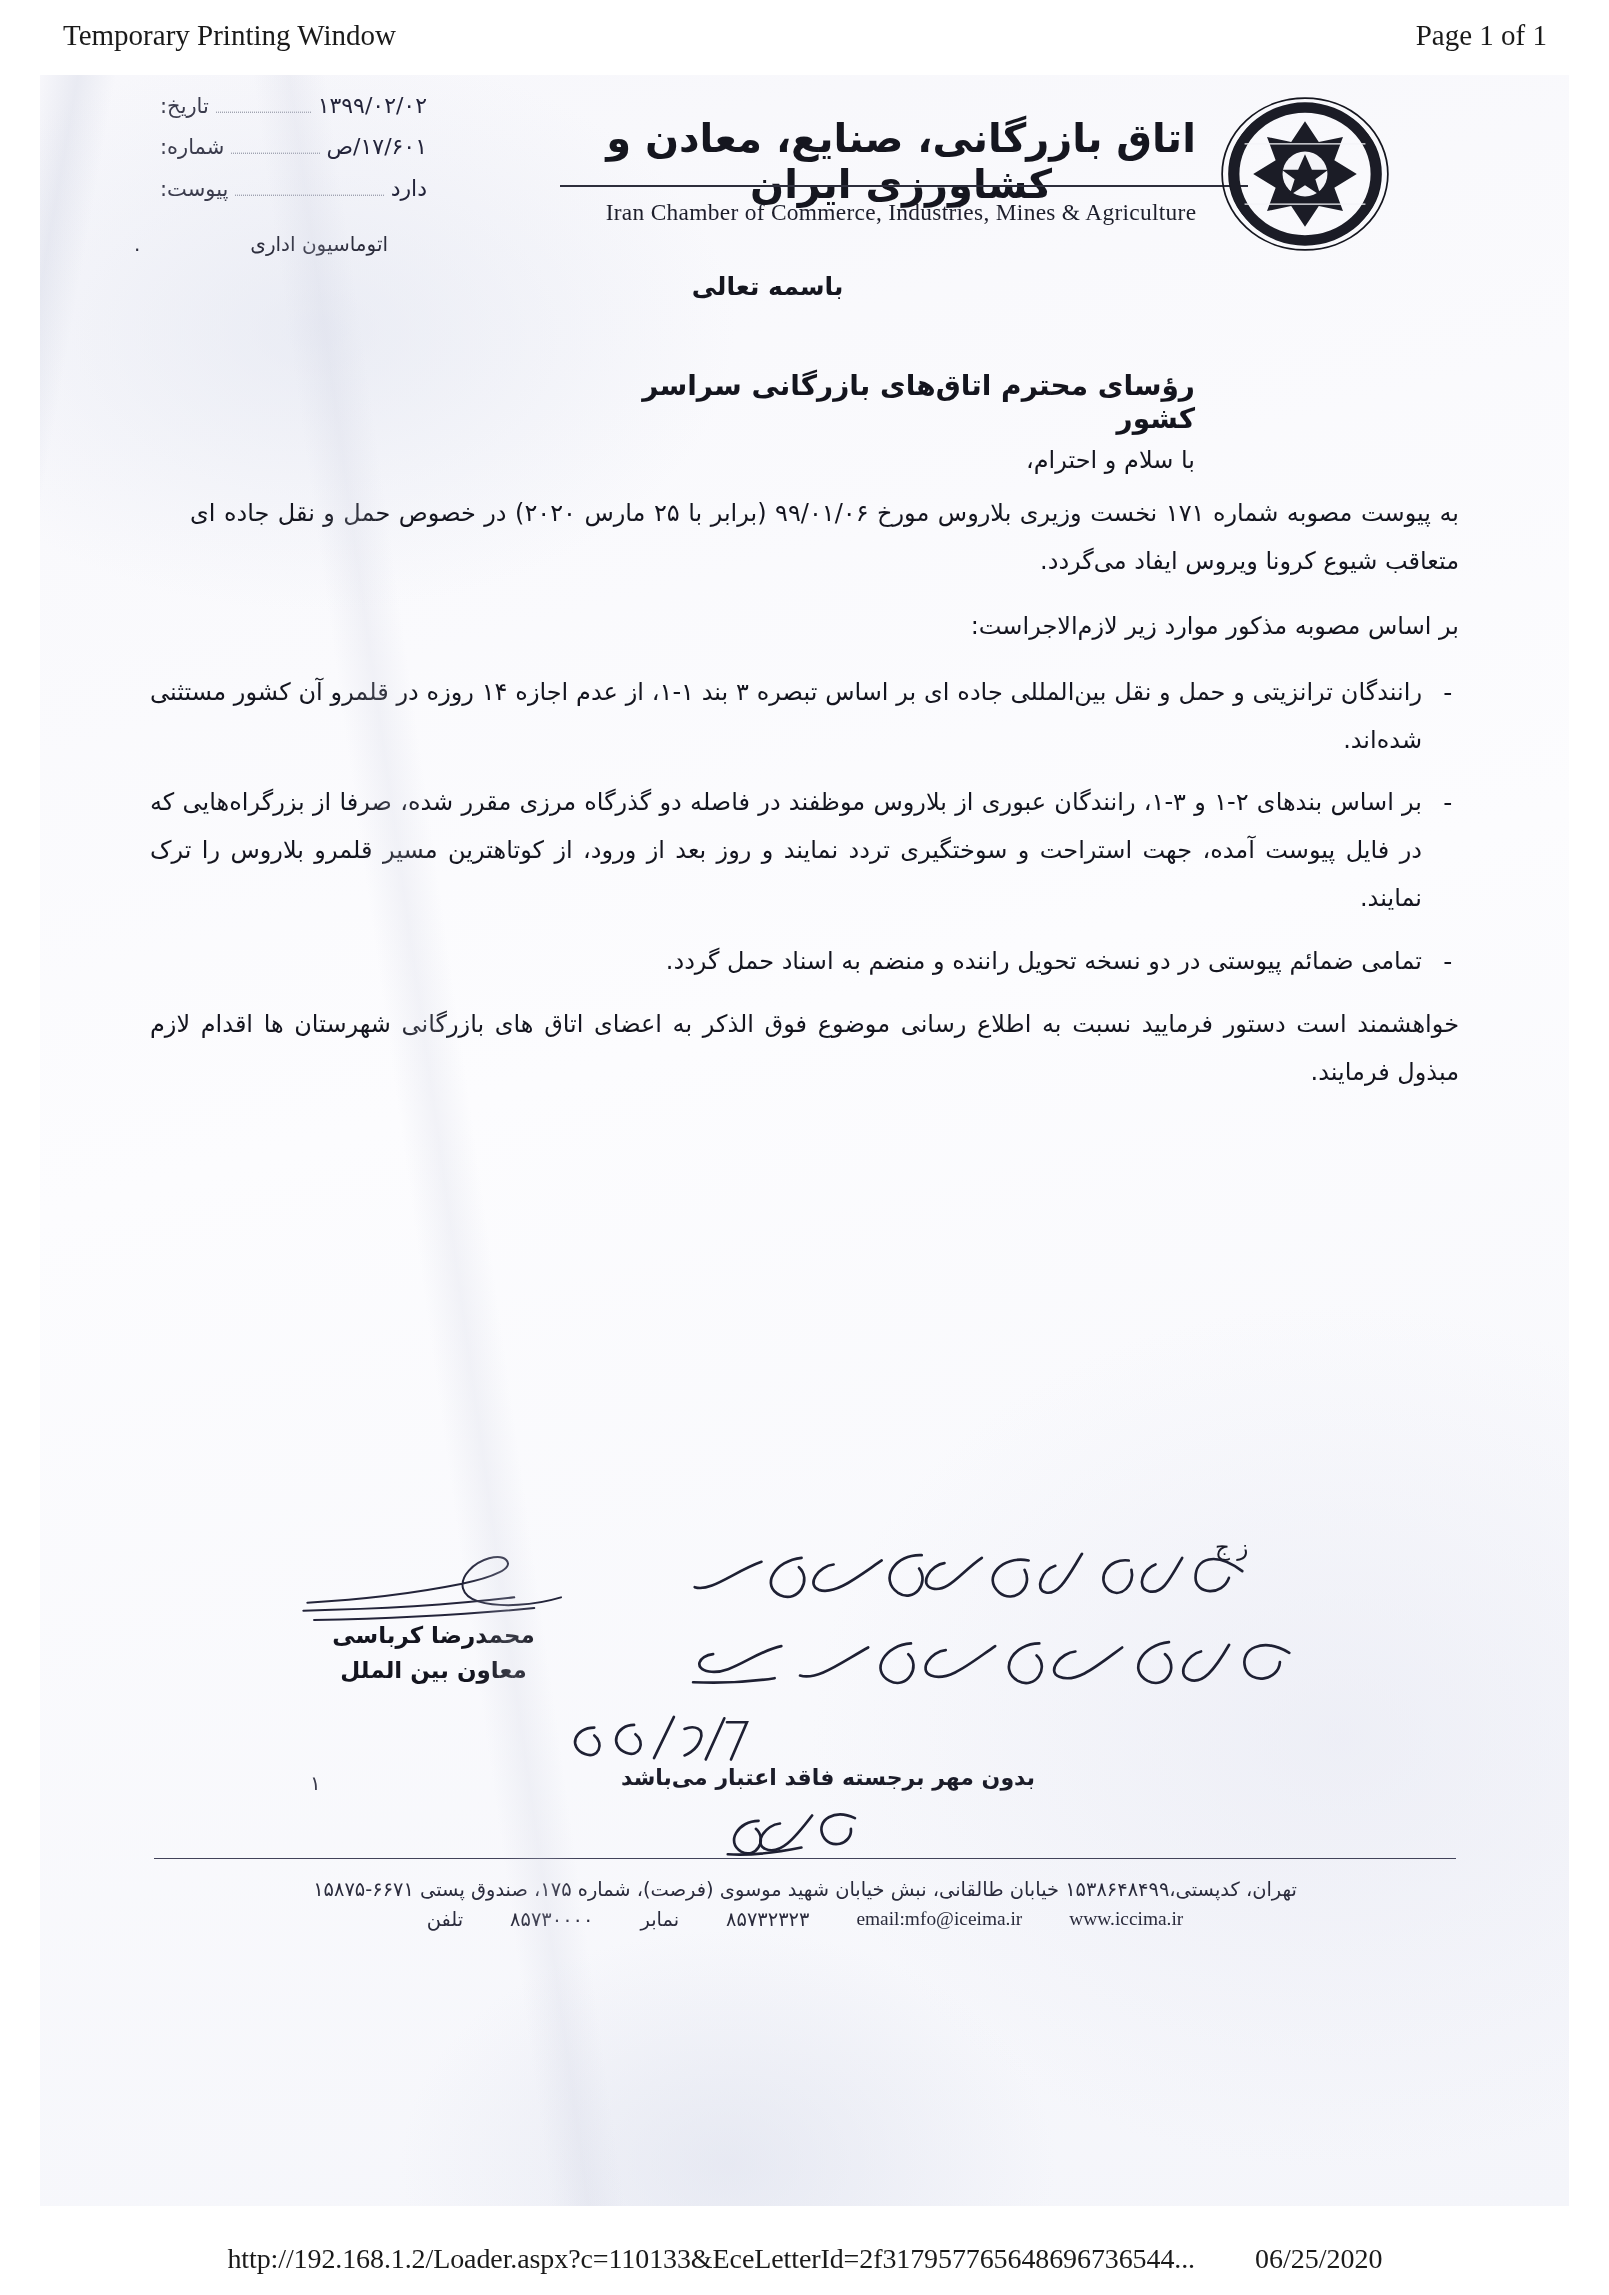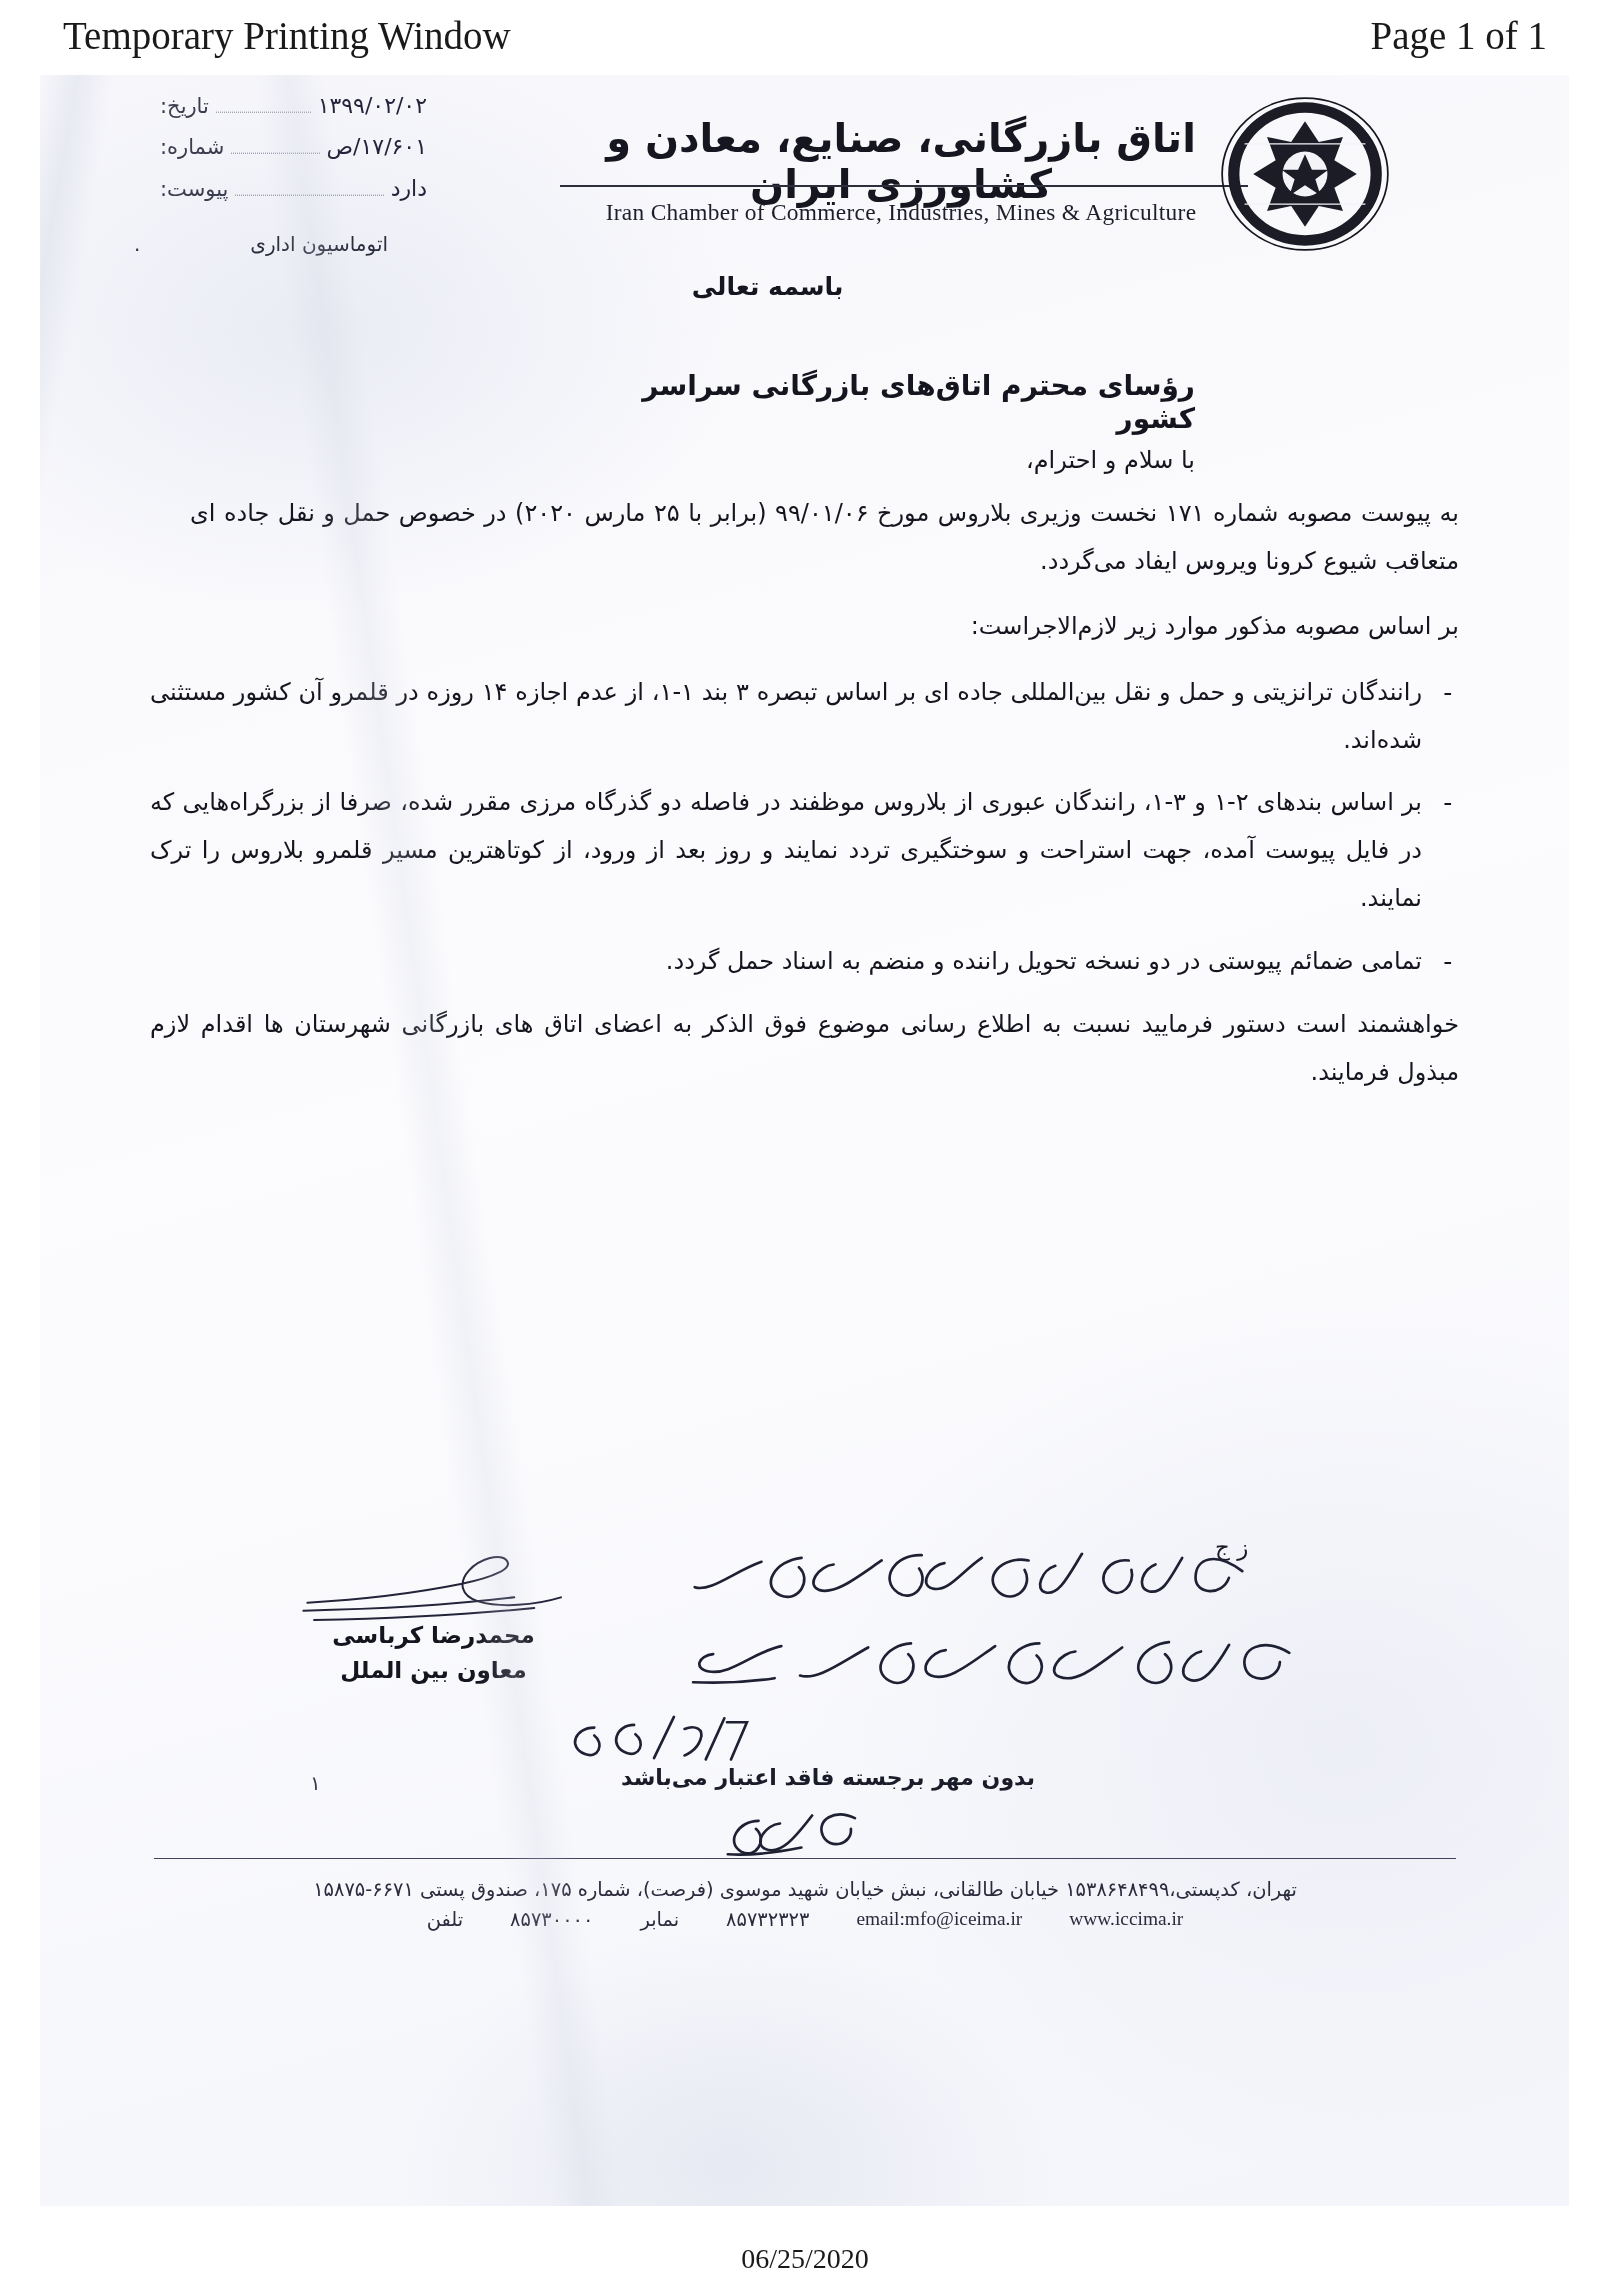--- a/index.html
+++ b/index.html
@@ -21,21 +21,21 @@
   .print-header {
     position: absolute;
     top: 0; left: 0; right: 0;
     height: 70px;
     display: flex;
     align-items: center;
     justify-content: space-between;
     padding: 0 63px;
     box-sizing: border-box;
     font-family: "Liberation Serif", serif;
-    font-size: 39px;
+    font-size: 29px;
     color: #1a1a1a;
     gap: 17px;
   }
   .print-footer {
     position: absolute;
     bottom: 0; left: 0; right: 0;
     height: 73px;
     display: flex;
     align-items: center;
     justify-content: center;
@@ -484,15 +484,16 @@
     <span class="lt">www.iccima.ir</span>
     <span class="lt">email:mfo@iceima.ir</span>
     <span>۸۵۷۳۲۳۲۳</span>
     <span>نمابر</span>
     <span>۸۵۷۳۰۰۰۰</span>
     <span>تلفن</span>
   </div>
 </div>
 
 <div class="print-footer">
+  <span class="url">http://192.168.1.2/Loader.aspx?c=110133&amp;EceLetterId=2f317957765648696736544...</span>
   <span>06/25/2020</span>
 </div>
 
 
 </body></html>

